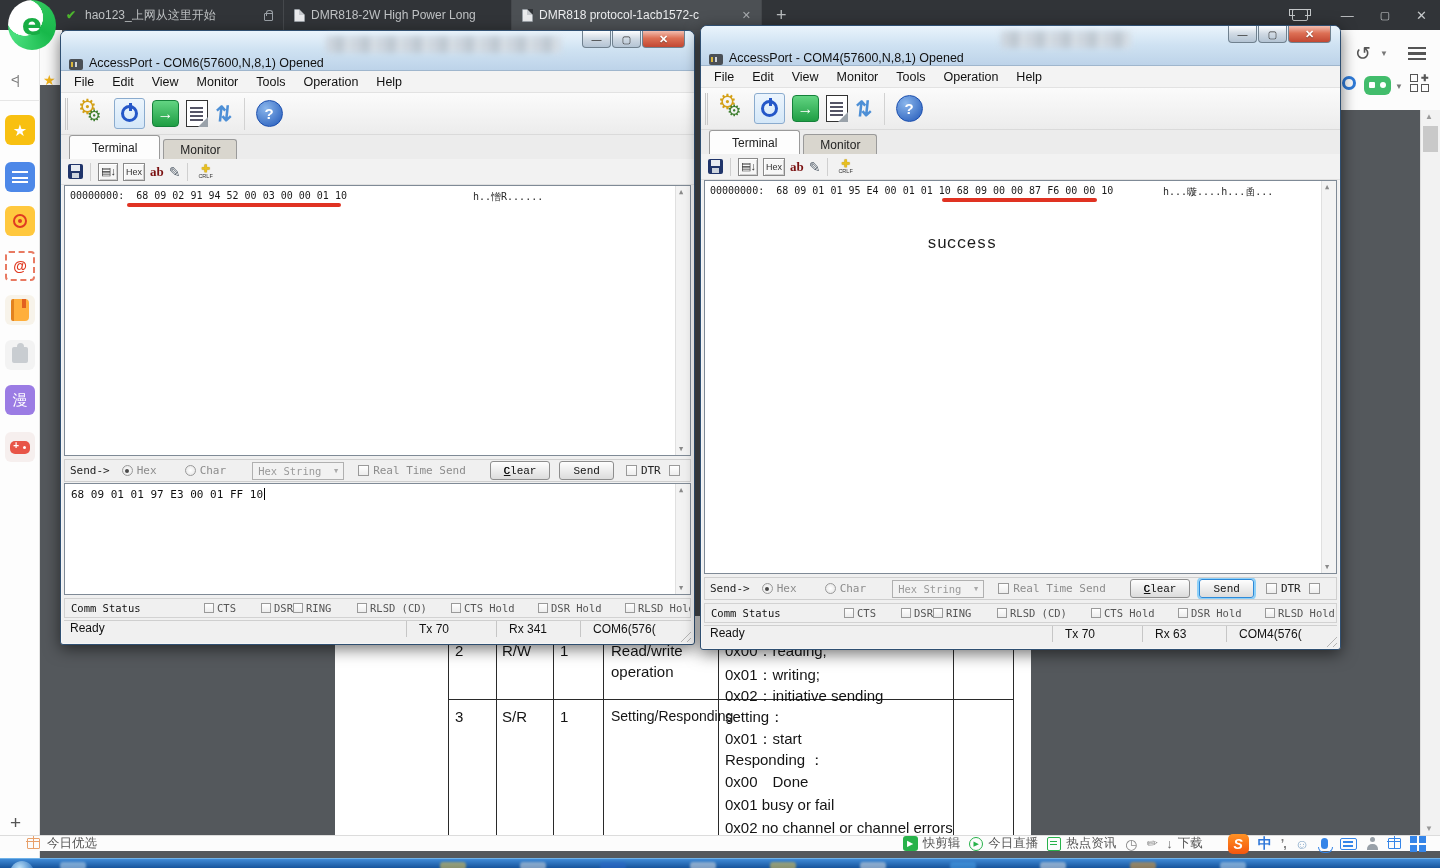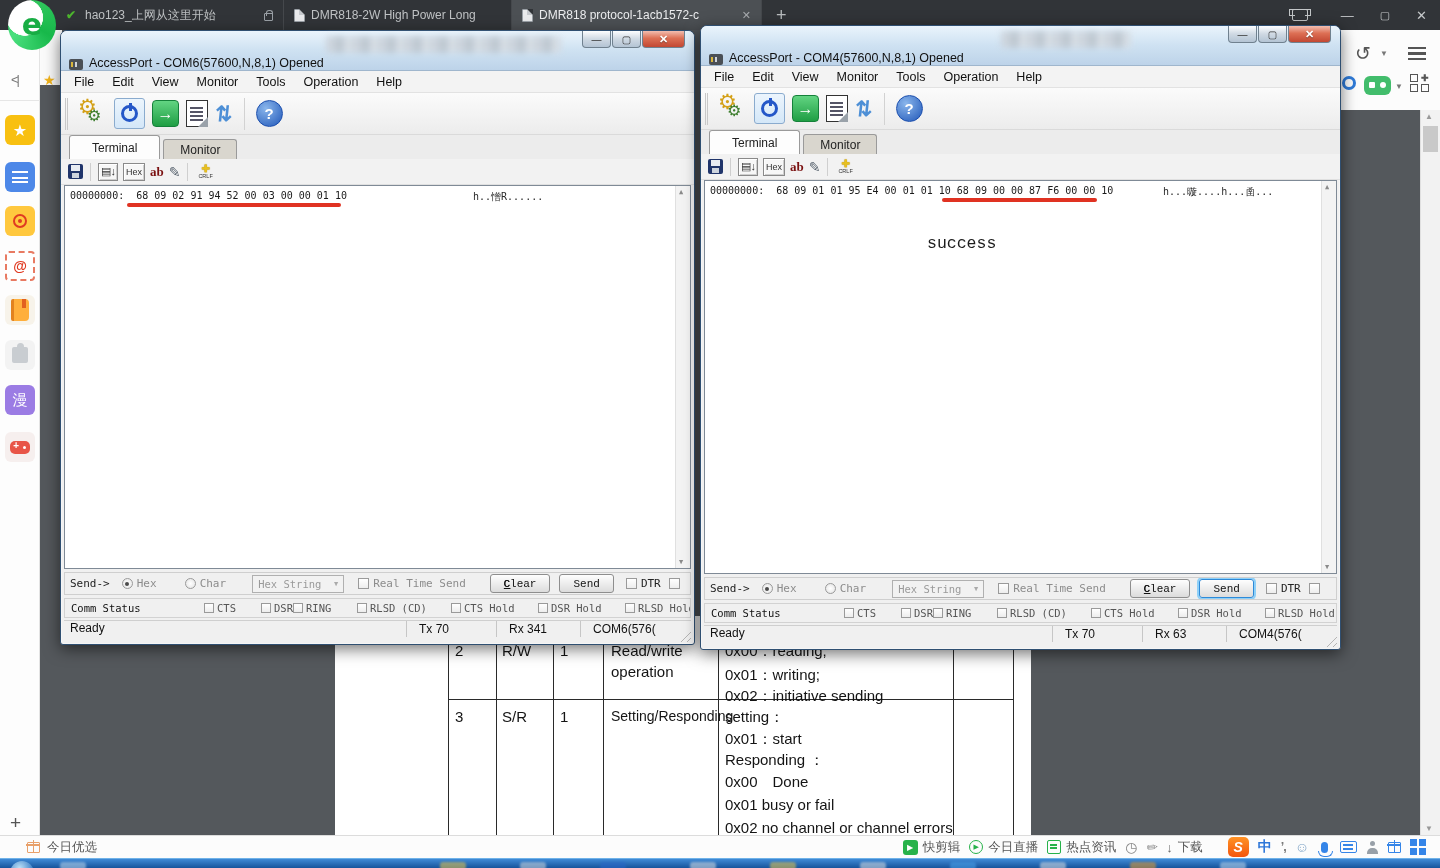--- a/index.html
+++ b/index.html
@@ -185,21 +185,21 @@
   .f-ctsh,.f-dsrh { width:87px; } .f-rlsdh { width:91px; }
 
   .statusbar { height:22px; flex:none; margin:2px 3px 2px; background:#f0f0f0; border-top:1px solid #cfcfcf; display:flex; align-items:flex-start; font-size:12px; color:#111; }
   .sb-state { flex:1; padding-left:6px; }
   .sb-sec { height:16px; border-left:1px solid #c6c6c6; display:flex; align-items:center; padding-left:12px; flex:none; }
   .sb-tx { width:90px; } .sb-rx { width:84px; } .sb-port { width:96px; overflow:hidden; white-space:nowrap; }
   .sb-grip { width:13px; height:13px; align-self:flex-end; margin-left:2px;
     background:repeating-linear-gradient(135deg, transparent 0 3px, #b5b5b5 3px 4px); clip-path:polygon(100% 0,100% 100%,0 100%); }
 
   
-  .bottombar { position:absolute; left:0; top:835px; width:1440px; height:23px; background:#fcfcfc; border-top:1px solid #dcdcdc; display:flex; align-items:center; font-size:12.5px; color:#555; z-index:9; }
+  .bottombar { position:absolute; left:0; top:835px; width:1440px; height:16px; background:#fcfcfc; border-top:1px solid #dcdcdc; display:flex; align-items:center; font-size:12.5px; color:#555; z-index:9; }
   .bb-left { display:flex; align-items:center; gap:7px; padding-left:27px; }
   .gift-ic { width:13px; height:11px; border:1.5px solid #e8a06a; border-radius:1px; position:relative; }
   .gift-ic::before { content:""; position:absolute; left:-2px; top:1.5px; width:14px; height:1.5px; background:#e8a06a; }
   .gift-ic::after { content:""; position:absolute; left:4.5px; top:-3px; width:1.5px; height:12px; background:#e8a06a; }
   .gift-ic.blue { border-color:#3585e8; } .gift-ic.blue::before,.gift-ic.blue::after { background:#3585e8; }
   .bb-right { margin-left:auto; display:flex; align-items:center; gap:9px; padding-right:14px; color:#555; }
   .bb-item { display:flex; align-items:center; gap:5px; }
   .qjj-ic { width:15px; height:15px; background:#27b24a; border-radius:3px; color:#fff; font-size:8px; display:flex; align-items:center; justify-content:center; }
   .live-ic { width:14px; height:14px; border:1.5px solid #27b24a; border-radius:50%; color:#27b24a; font-size:7px; display:flex; align-items:center; justify-content:center; }
   .news-ic { width:14px; height:14px; border:1.5px solid #27b24a; border-radius:2px; position:relative; }
@@ -417,20 +417,24 @@
           <u>C</u>
           <span style="margin-left:-7px;padding-left:7px;display:inline-block;overflow:hidden;text-indent:-7px">Clear</span>
         </span>
       <span class="btn">Send</span>
       <span class="rgroup" style="margin-left:12px">
         <span class="chk"></span>
         <span>DTR</span>
       </span>
       <span class="chk" style="margin-left:8px"></span>
     </div>
+    <div class="sendarea">
+      <div class="sendval"><span>68 09 01 01 97 E3 00 01 FF 10</span><span class="cursor"></span></div>
+      <div class="vscroll"></div>
+    </div>
     <div class="commrow">
       <span class="commlbl">Comm Status</span>
       <span class="flag f-cts">
           <span class="chk"></span>
           <span>CTS</span>
         </span>
       <span class="flag f-dsr">
           <span class="chk"></span>
           <span>DSR</span>
         </span>

